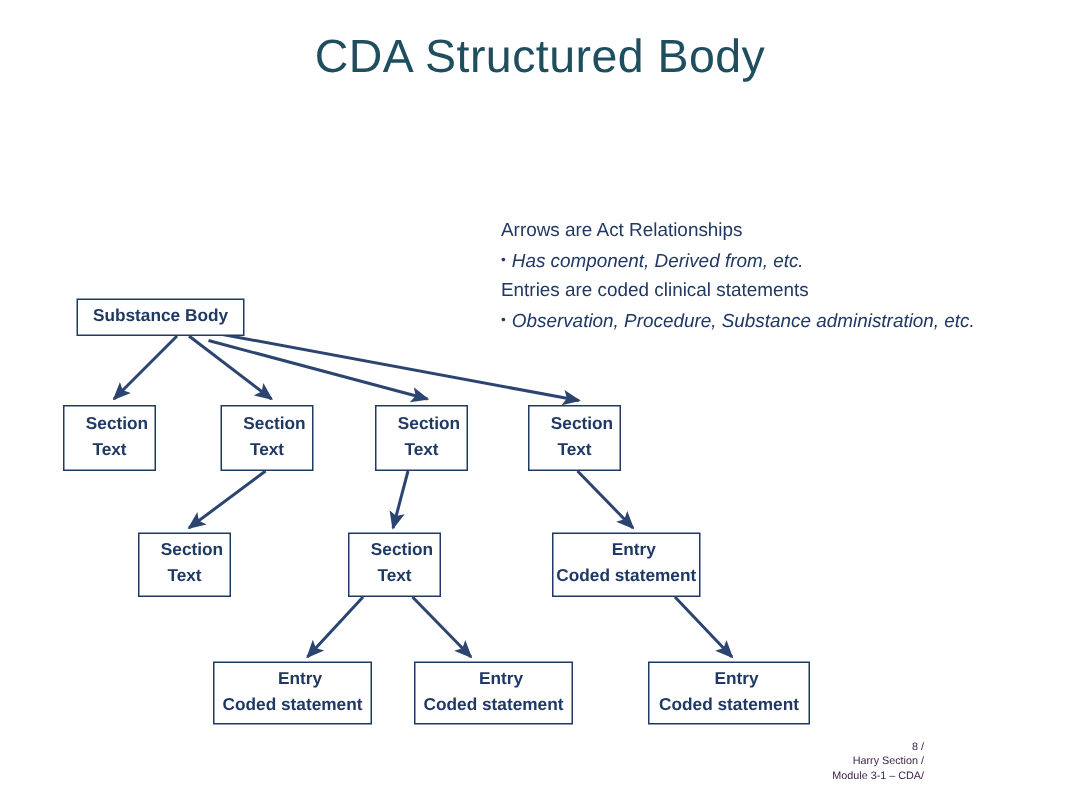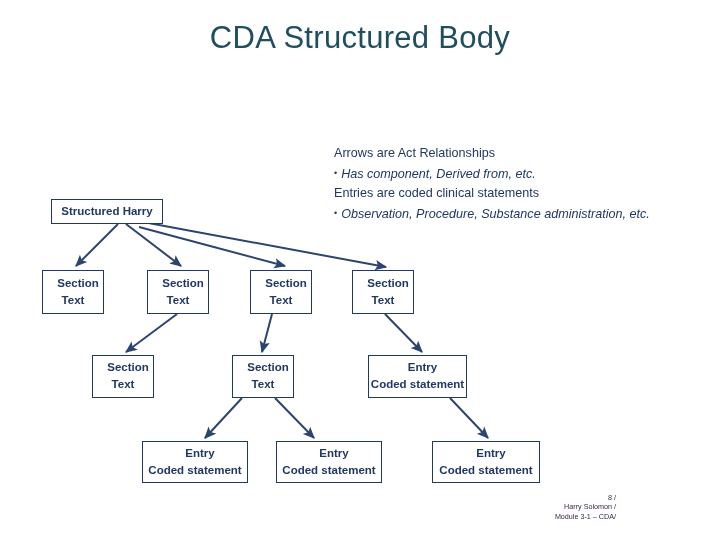--- a/index.html
+++ b/index.html
@@ -157,21 +157,21 @@
 
       <path d="M242,398 L205,438"></path>
 
       <path d="M275,398 L314,438"></path>
 
       <path d="M450,398 L488,438"></path>
     </g>
   </svg>
 
   <div class="node single" style="left:51px; top:199px; width:112px; height:25px;">
-    <div class="n-title">Structured Harry</div>
+    <div class="n-title">Substance Body</div>
   </div>
 
   <div class="node" style="left:42px; top:270px; width:62px; height:44px;">
     <div class="n-title">Section</div>
     <div class="n-sub">Text</div>
   </div>
 
   <div class="node" style="left:147px; top:270px; width:62px; height:44px;">
     <div class="n-title">Section</div>
     <div class="n-sub">Text</div>
@@ -212,17 +212,17 @@
     <div class="n-sub">Coded statement</div>
   </div>
 
   <div class="node" style="left:432px; top:441px; width:108px; height:42px;">
     <div class="n-title">Entry</div>
     <div class="n-sub">Coded statement</div>
   </div>
 
   <div class="footer">
     <div>8 /</div>
-    <div>Harry Solomon /</div>
+    <div>Harry Section /</div>
     <div>Module 3-1 – CDA/</div>
   </div>
 
 </div>
 
 </body></html>

